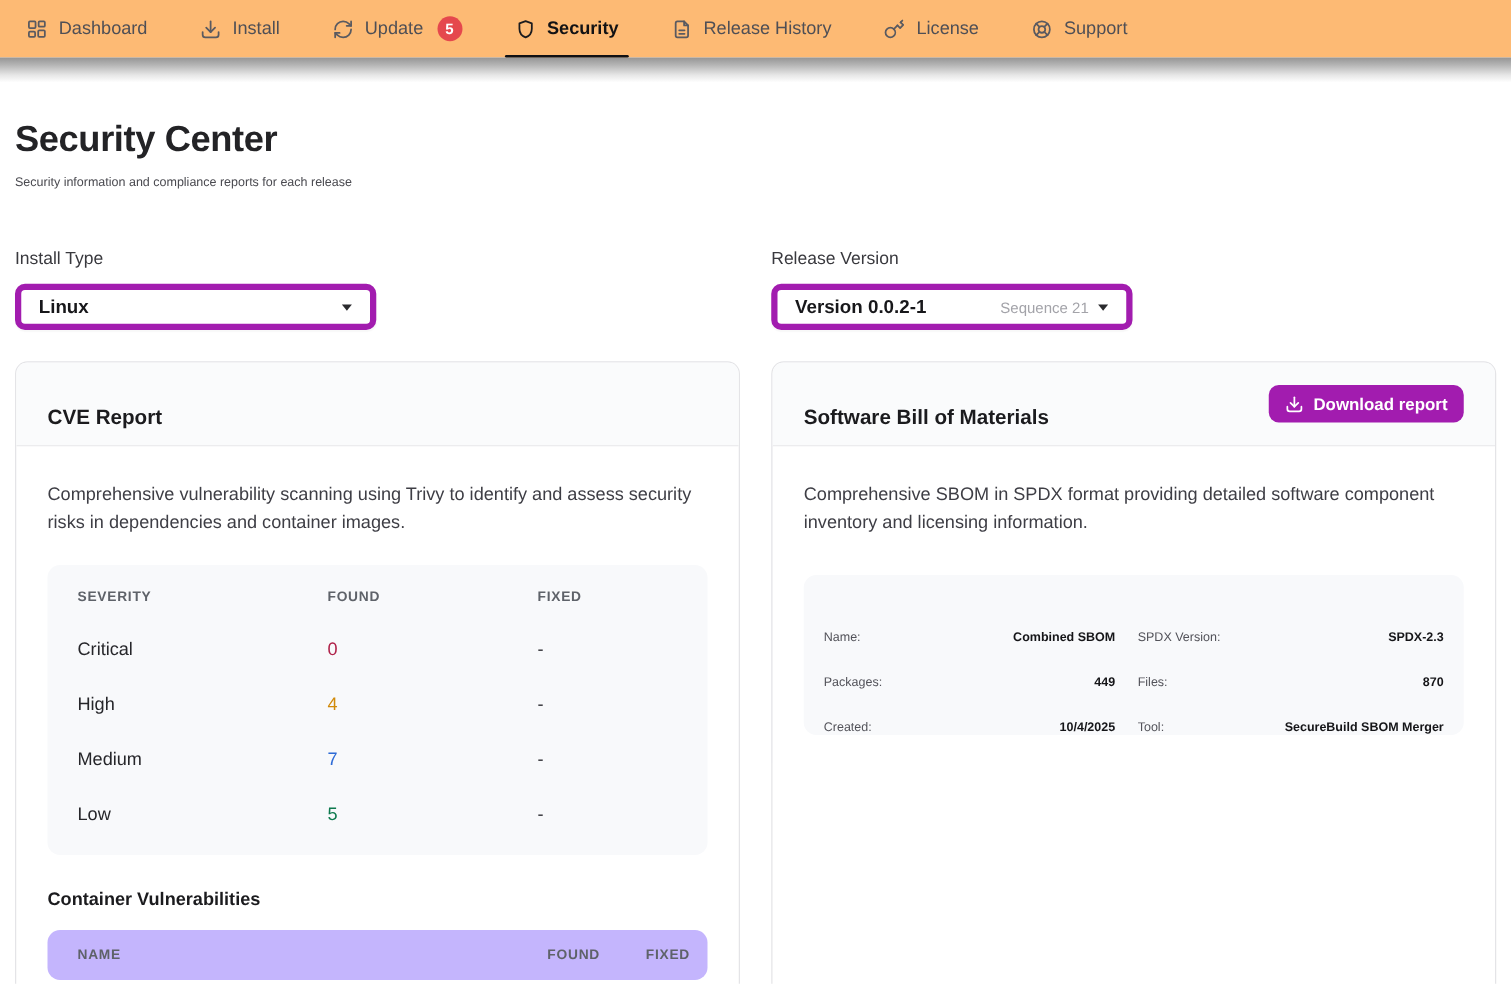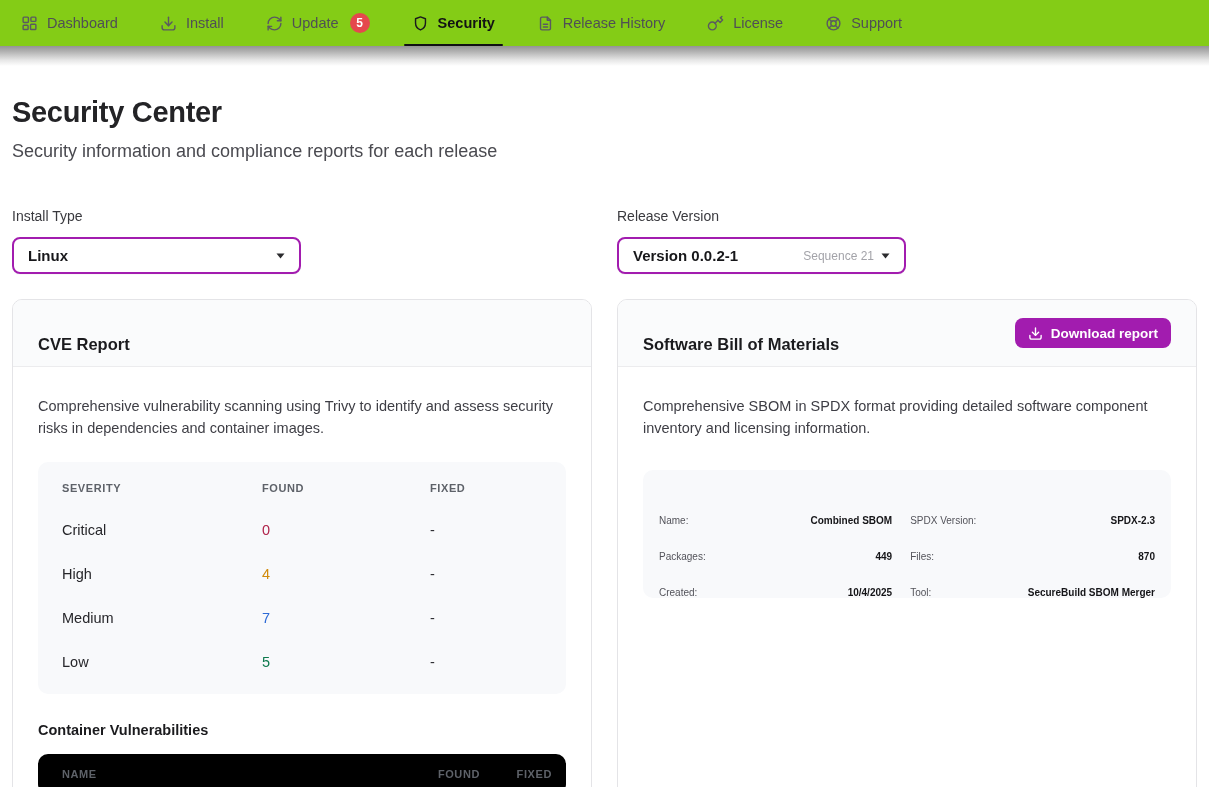--- a/index.html
+++ b/index.html
@@ -6,21 +6,21 @@
   html,body { margin:0; padding:0; }
   body {
     width:1209px; height:787px; overflow:hidden;
     background:#ffffff;
     font-family:"Liberation Sans", sans-serif;
     color:#1c1c1f;
     -webkit-font-smoothing:antialiased;
   }
   
   .topnav {
-    height:46px; background:#84cc16;
+    height:46px; background:#fdba74;
     display:flex; align-items:stretch;
     padding-left:0;
   }
   .nav-item {
     position:relative;
     display:flex; align-items:center; gap:9px;
     padding:0 21px;
     font-size:14.5px; color:#4f4f55;
     text-decoration:none; cursor:pointer;
   }
@@ -40,27 +40,27 @@
   .nav-shadow {
     height:20px;
     background:linear-gradient(to bottom, #949494 0%, #b5b5b5 30%, #e6e6e6 70%, #ffffff 100%);
   }
   
   .main { padding:0 12px; }
   .page-title {
     margin:30px 0 12px; font-size:29px; font-weight:700;
     letter-spacing:-0.3px; color:#232326;
   }
-  .page-subtitle { margin:0 0 46px; font-size:18px; color:#4a4a50; }
+  .page-subtitle { margin:0 0 46px; font-size:10px; color:#4a4a50; }
   
   .filters { display:grid; grid-template-columns:1fr 1fr; gap:25px; margin-bottom:25px; }
   .filter-label { display:block; font-size:14px; color:#39393e; margin-bottom:13px; }
   .select {
     width:289px; height:37px; background:#fff;
-    border:2px solid #a21caf; border-radius:8px;
+    border:5px solid #a21caf; border-radius:8px;
     display:flex; align-items:center; justify-content:space-between;
     padding:0 14px; cursor:pointer;
     box-shadow:0 1px 1px rgba(0,0,0,0.03);
   }
   .select-value { font-size:15px; font-weight:700; color:#17171a; }
   .select-meta { font-size:12px; color:#a3a3a9; margin-right:7px; }
   .select-right { display:flex; align-items:center;margin-left:41px; }
   .caret { display:flex; align-items:center; color:#2b2b2e; }
   
   .cards { display:grid; grid-template-columns:1fr 1fr; gap:25px; align-items:stretch; }
@@ -82,21 +82,21 @@
     display:grid; grid-template-columns:200px 168px 1fr;
     align-items:center; padding:0 24px;
   }
   .sev-head { height:40px; }
   .th { font-size:11px; font-weight:700; letter-spacing:0.6px; color:#5e6269; }
   .sev-row { height:44px; font-size:14.5px; color:#26262a; }
   .sev-found, .sev-fixed { font-size:14.5px; }
   .sev-fixed { color:#2f2f34; }
   .sub-title { margin:0 0 16px; font-size:14.5px; font-weight:700; color:#1b1b1e; }
   .cv-head {
-    background:#000000; border-radius:10px; height:40px;
+    background:#c4b5fd; border-radius:10px; height:40px;
     display:flex; align-items:center; padding:0 14px 0 24px;
   }
   .cv-name { flex:1; }
   .cv-found { width:58px; text-align:right; }
   .cv-fixed { width:56px; text-align:right; margin-left:16px; }
   
   .download-btn {
     display:inline-flex; align-items:center; gap:8px;
     height:30px; padding:0 13px; border:none; border-radius:8px;
     color:#fff; font-size:13.5px; font-weight:700; cursor:pointer;

